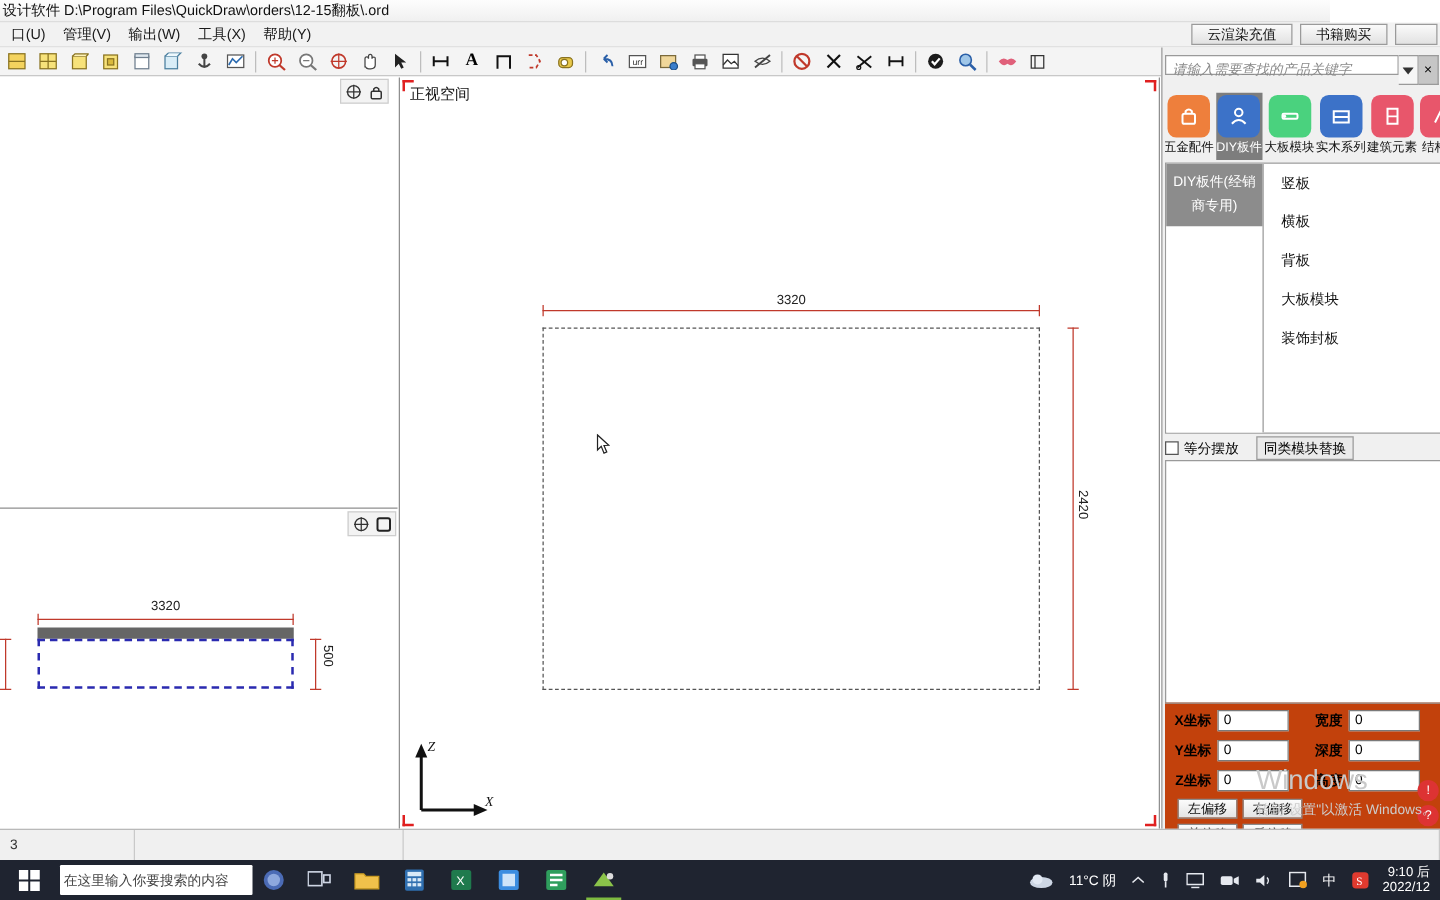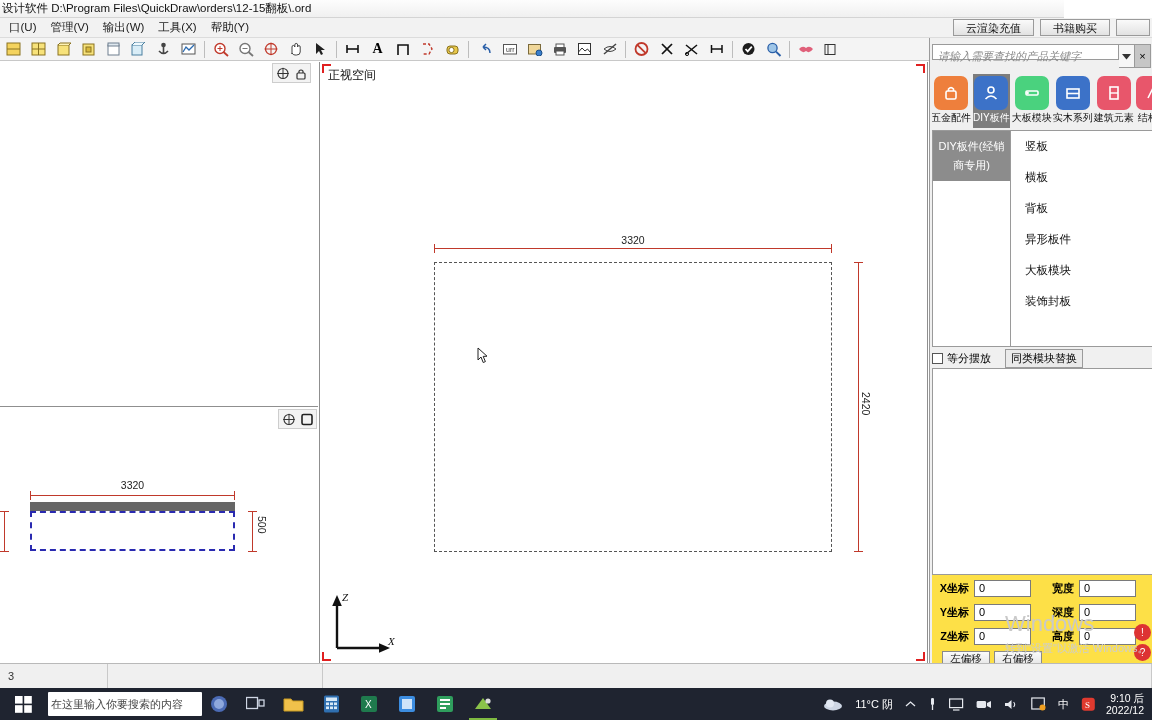--- a/index.html
+++ b/index.html
@@ -195,22 +195,22 @@
   .opt-row .btn-sub{
     border:1px solid #9a9a9a; background:#eaeaea; font-size:11px; padding:1px 5px; margin-left:10px;cursor:pointer;
   }
   .preview-area{
     position:absolute; left:2px; top:330px; width:221px; height:220px;
     background:#fff; border:1px solid #9a9a9a;
   }
 
   
   .coord{
-    position:absolute; left:2px; top:536px; width:221px; height:110px;
-    background:#fde047; border-top:1px solid #9a9a9a;
+    position:absolute; left:2px; top:524px; width:221px; height:110px;
+    background:#c2410c; border-top:1px solid #9a9a9a;
   }
   .crow{ display:flex; align-items:center; height:21px; margin-top:3px; }
   .clab{ width:42px; font-size:11px; font-weight:bold; text-align:right; padding-right:5px;}
   .cinp{ width:57px; height:17px; border:1px solid #7a7a7a; background:#fff; font-size:11px; padding-left:4px; line-height:15px;}
   .cbtnrow{ display:flex; gap:4px; margin-top:4px; padding-left:10px; align-items:center;}
   .cbtn{
     width:48px; height:16px; border:1px solid #8a8a8a;
     background:linear-gradient(#fbfbfb,#e4e4e4); font-size:10.5px;
     display:flex;align-items:center;justify-content:center; cursor:pointer; color:#111;
   }
@@ -620,21 +620,20 @@
   </div>
 
   <div class="list-area">
     <div class="list-left">
       <div class="ll-sel">DIY板件(经销商专用)</div>
     </div>
     <div class="list-right">
       <div class="lr-item">竖板</div>
       <div class="lr-item">横板</div>
       <div class="lr-item">背板</div>
-      <div class="lr-item">异形板件</div>
       <div class="lr-item">大板模块</div>
       <div class="lr-item">装饰封板</div>
     </div>
   </div>
 
   <div class="opt-row">
     <span class="cb"></span>
     <span>等分摆放</span>
     <span class="btn-sub">同类模块替换</span>
   </div>

